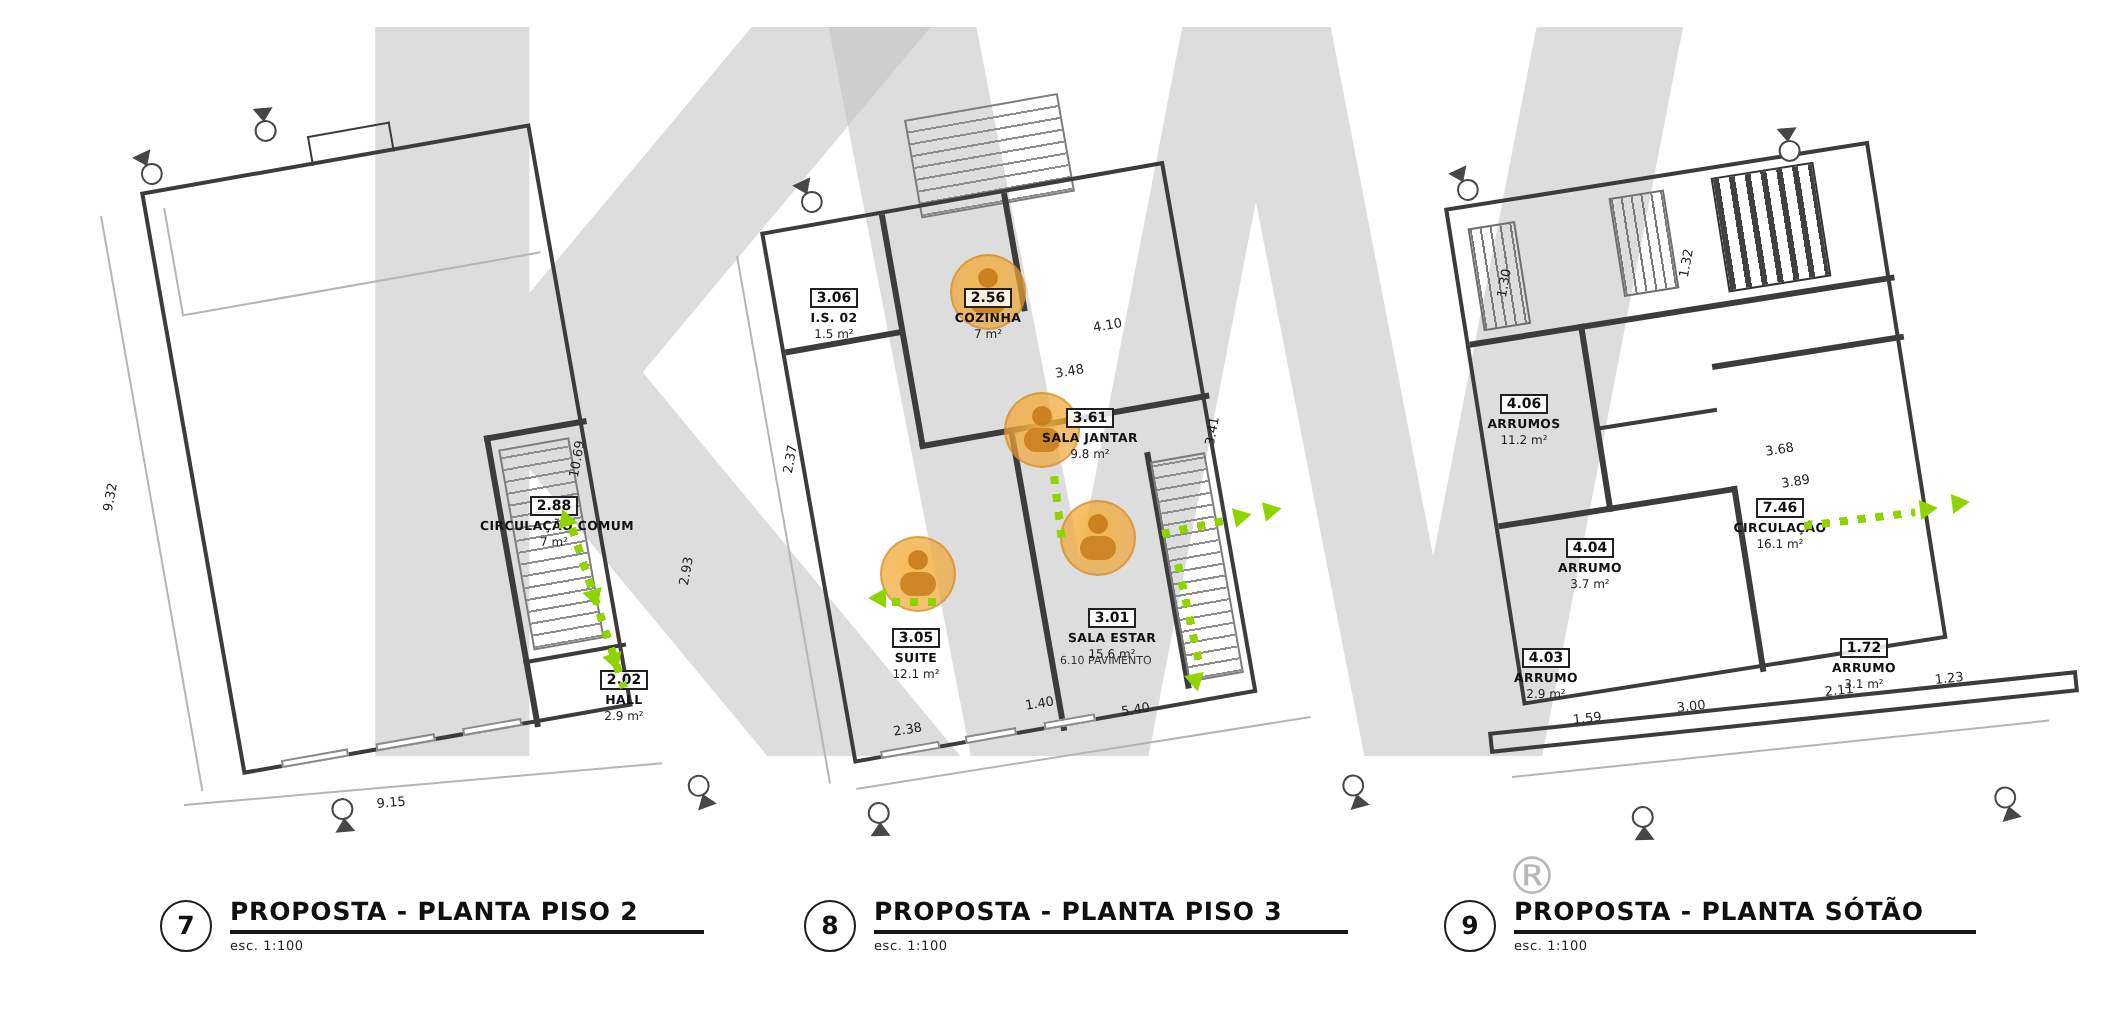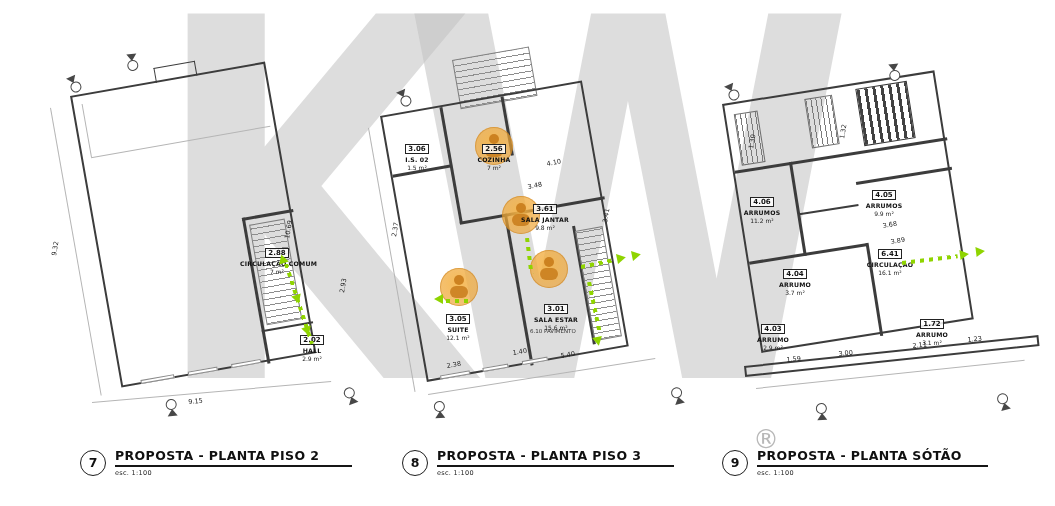--- a/index.html
+++ b/index.html
@@ -197,27 +197,22 @@
 
     <div class="trail" style="left:902px;top:261px;width:56px;transform:rotate(-7deg)"></div>
     <span class="arr" style="left:960px;top:250px;transform:rotate(-7deg)"></span>
     <span class="arr" style="left:976px;top:247px;transform:rotate(-7deg)"></span>
 
     <div class="rl" style="left:762px;top:189px">
       <span class="rc">4.06</span>
       <div class="rn">ARRUMOS</div>
       <div class="ra">11.2 m²</div>
     </div>
-    <div class="rl" style="left:884px;top:182px">
-      <span class="rc">4.05</span>
-      <div class="rn">ARRUMOS</div>
-      <div class="ra">9.9 m²</div>
-    </div>
     <div class="rl" style="left:890px;top:241px">
-      <span class="rc">6.41</span>
+      <span class="rc">7.46</span>
       <div class="rn">CIRCULAÇÃO</div>
       <div class="ra">16.1 m²</div>
     </div>
     <div class="rl" style="left:795px;top:261px">
       <span class="rc">4.04</span>
       <div class="rn">ARRUMO</div>
       <div class="ra">3.7 m²</div>
     </div>
     <div class="rl" style="left:773px;top:316px">
       <span class="rc">4.03</span>

